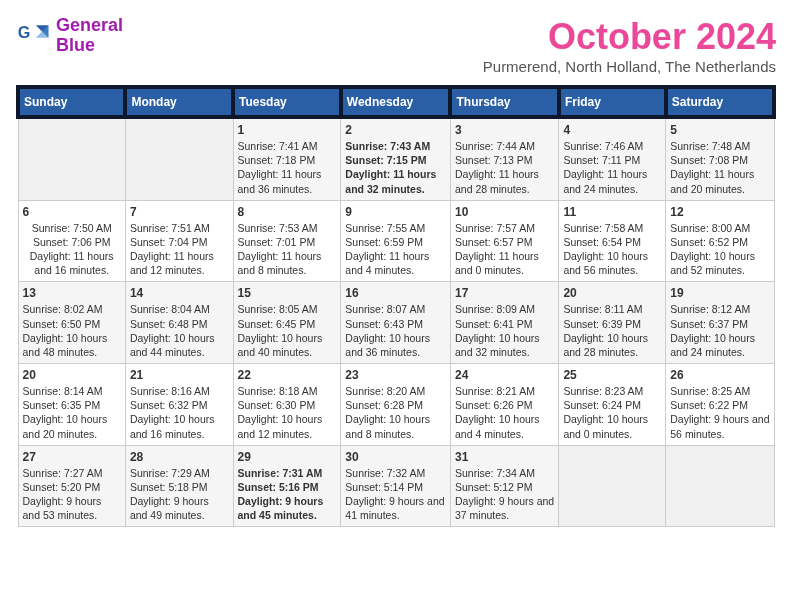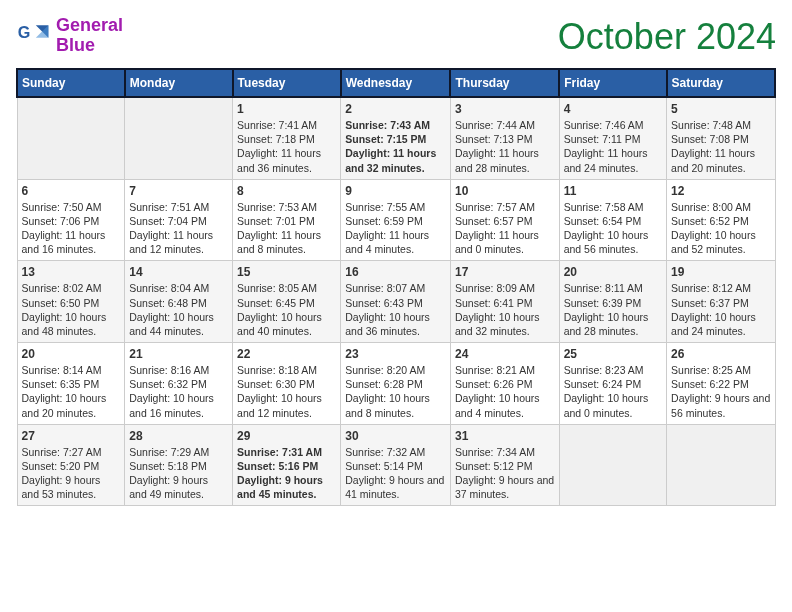--- a/index.html
+++ b/index.html
@@ -31,39 +31,39 @@
     .logo-icon {
       width: 36px;
       height: 36px;
       margin-right: 4px;
     }
     .title-block {
       text-align: right;
     }
     .month-title {
       font-size: 36px;
-      font-weight: normal;
-      color: #15803d;
+      font-weight: bold;
+      color: #ec4899;
     }
     .location-title {
       font-size: 15px;
       color: #555;
     }
     table {
       width: 100%;
       border-collapse: collapse;
       font-size: 11px;
     }
     thead tr th {
       background-color: #2a5fa5;
       color: #fff;
       padding: 6px 4px;
       text-align: left;
       font-size: 12px;
-      border: 2px solid #0f172a;
+      border: 4px solid #0f172a;
     }
     tbody tr td {
       border: 1px solid #ccc;
       vertical-align: top;
       padding: 4px;
       height: 80px;
       width: 113px;
       color: #333;
     }
     tbody tr td.empty {
@@ -102,20 +102,21 @@
       <polygon points="22,8 36,8 36,22" fill="#2a5fa5"></polygon>
       <polygon points="36,8 36,22 22,22" fill="#4a8fd4" opacity="0.6"></polygon>
     </svg>
     <div class="logo-text">
       <span>General</span>
       <span>Blue</span>
     </div>
   </div>
   <div class="title-block">
     <div class="month-title">October 2024</div>
+    <div class="location-title">Purmerend, North Holland, The Netherlands</div>
   </div>
 </div>
 
 <table>
   <thead>
     <tr>
       <th>Sunday</th>
       <th>Monday</th>
       <th>Tuesday</th>
       <th>Wednesday</th>
@@ -155,21 +156,21 @@
         <td>
           <span class="day-num">5</span>
           <div class="cell-text" style="white-space: pre-line;">Sunrise: 7:48 AM
 Sunset: 7:08 PM
 Daylight: 11 hours and 20 minutes.</div>
         </td>
       </tr>
       <tr>
         <td>
           <span class="day-num">6</span>
-          <div class="cell-text" style="white-space: pre-line;">Sunrise: 7:50 AM
+          <div class="cell-text" style="white-space: pre-line; text-align: center;">Sunrise: 7:50 AM
 Sunset: 7:06 PM
 Daylight: 11 hours and 16 minutes.</div>
         </td>
         <td>
           <span class="day-num">7</span>
           <div class="cell-text" style="white-space: pre-line;">Sunrise: 7:51 AM
 Sunset: 7:04 PM
 Daylight: 11 hours and 12 minutes.</div>
         </td>
         <td>

